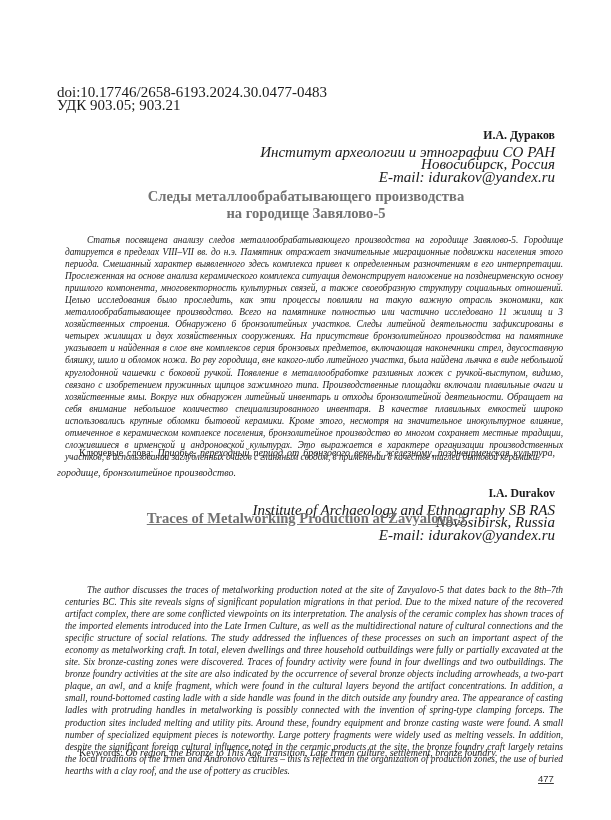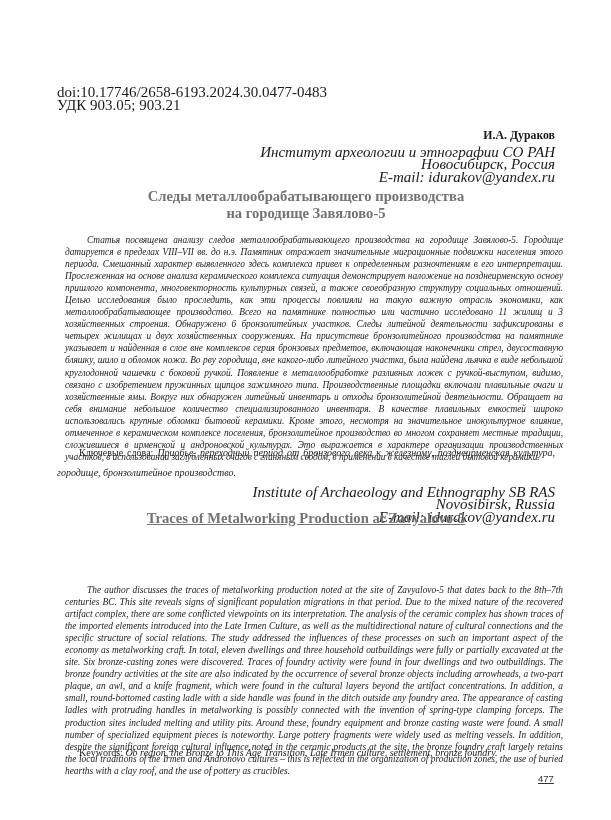--- a/index.html
+++ b/index.html
@@ -41,20 +41,21 @@
 <div class="title title-ru">
   <div>Следы металлообрабатывающего производства</div>
   <div>на городище Завялово-5</div>
 </div>
 
 <p class="abstract abstract-ru">Статья посвящена анализу следов металлообрабатывающего производства на городище Завялово-5. Городище датируется в пределах VIII–VII вв. до н.э. Памятник отражает значительные миграционные подвижки населения этого периода. Смешанный характер выявленного здесь комплекса привел к определенным разночтениям в его интерпретации. Прослеженная на основе анализа керамического комплекса ситуация демонстрирует наложение на позднеирменскую основу пришлого компонента, многовекторность культурных связей, а также своеобразную структуру социальных отношений. Целью исследования было проследить, как эти процессы повлияли на такую важную отрасль экономики, как металлообрабатывающее производство. Всего на памятнике полностью или частично исследовано 11 жилищ и 3 хозяйственных строения. Обнаружено 6 бронзолитейных участков. Следы литейной деятельности зафиксированы в четырех жилищах и двух хозяйственных сооружениях. На присутствие бронзолитейного производства на памятнике указывает и найденная в слое вне комплексов серия бронзовых предметов, включающая наконечники стрел, двусоставную бляшку, шило и обломок ножа. Во рву городища, вне какого-либо литейного участка, была найдена льячка в виде небольшой круглодонной чашечки с боковой ручкой. Появление в металлообработке разливных ложек с ручкой-выступом, видимо, связано с изобретением пружинных щипцов зажимного типа. Производственные площадки включали плавильные очаги и хозяйственные ямы. Вокруг них обнаружен литейный инвентарь и отходы бронзолитейной деятельности. Обращает на себя внимание небольшое количество специализированного инвентаря. В качестве плавильных емкостей широко использовались крупные обломки бытовой керамики. Кроме этого, несмотря на значительное инокультурное влияние, отмеченное в керамическом комплексе поселения, бронзолитейное производство во многом сохраняет местные традиции, сложившиеся в ирменской и андроновской культурах. Это выражается в характере организации производственных участков, в использовании заглубленных очагов с глиняным сводом, в применении в качестве тиглей бытовой керамики.</p>
 
 <p class="keywords keywords-ru"><span class="kw-label">Ключевые слова: </span><span class="kw-text">Приобье, переходный период от бронзового века к железному, позднеирменская культура, городище, бронзолитейное производство.</span></p>
 
 <div class="author-block author-en">
+  <div class="author-name">I.A. Durakov</div>
   <div class="aff">Institute of Archaeology and Ethnography SB RAS</div>
   <div class="aff">Novosibirsk, Russia</div>
   <div class="aff">E-mail: idurakov@yandex.ru</div>
 </div>
 
 <div class="title title-en">Traces of Metalworking Production at Zavyalovo-5</div>
 
 <p class="abstract abstract-en">The author discusses the traces of metalworking production noted at the site of Zavyalovo-5 that dates back to the 8th–7th centuries BC. This site reveals signs of significant population migrations in that period. Due to the mixed nature of the recovered artifact complex, there are some conflicted viewpoints on its interpretation. The analysis of the ceramic complex has shown traces of the imported elements introduced into the Late Irmen Culture, as well as the multidirectional nature of cultural connections and the specific structure of social relations. The study addressed the influences of these processes on such an important aspect of the economy as metalworking craft. In total, eleven dwellings and three household outbuildings were fully or partially excavated at the site. Six bronze-casting zones were discovered. Traces of foundry activity were found in four dwellings and two outbuildings. The bronze foundry activities at the site are also indicated by the occurrence of several bronze objects including arrowheads, a two-part plaque, an awl, and a knife fragment, which were found in the cultural layers beyond the artifact concentrations. In addition, a small, round-bottomed casting ladle with a side handle was found in the ditch outside any foundry area. The appearance of casting ladles with protruding handles in metalworking is possibly connected with the invention of spring-type clamping forceps. The production sites included melting and utility pits. Around these, foundry equipment and bronze casting waste were found. A small number of specialized equipment pieces is noteworthy. Large pottery fragments were widely used as melting vessels. In addition, despite the significant foreign cultural influence noted in the ceramic products at the site, the bronze foundry craft largely retains the local traditions of the Irmen and Andronovo cultures – this is reflected in the organization of production zones, the use of buried hearths with a clay roof, and the use of pottery as crucibles.</p>
 
 <p class="keywords keywords-en"><span class="kw-label">Keywords: </span><span class="kw-text">Ob region, the Bronze to This Age Transition, Late Irmen culture, settlement, bronze foundry.</span></p>

